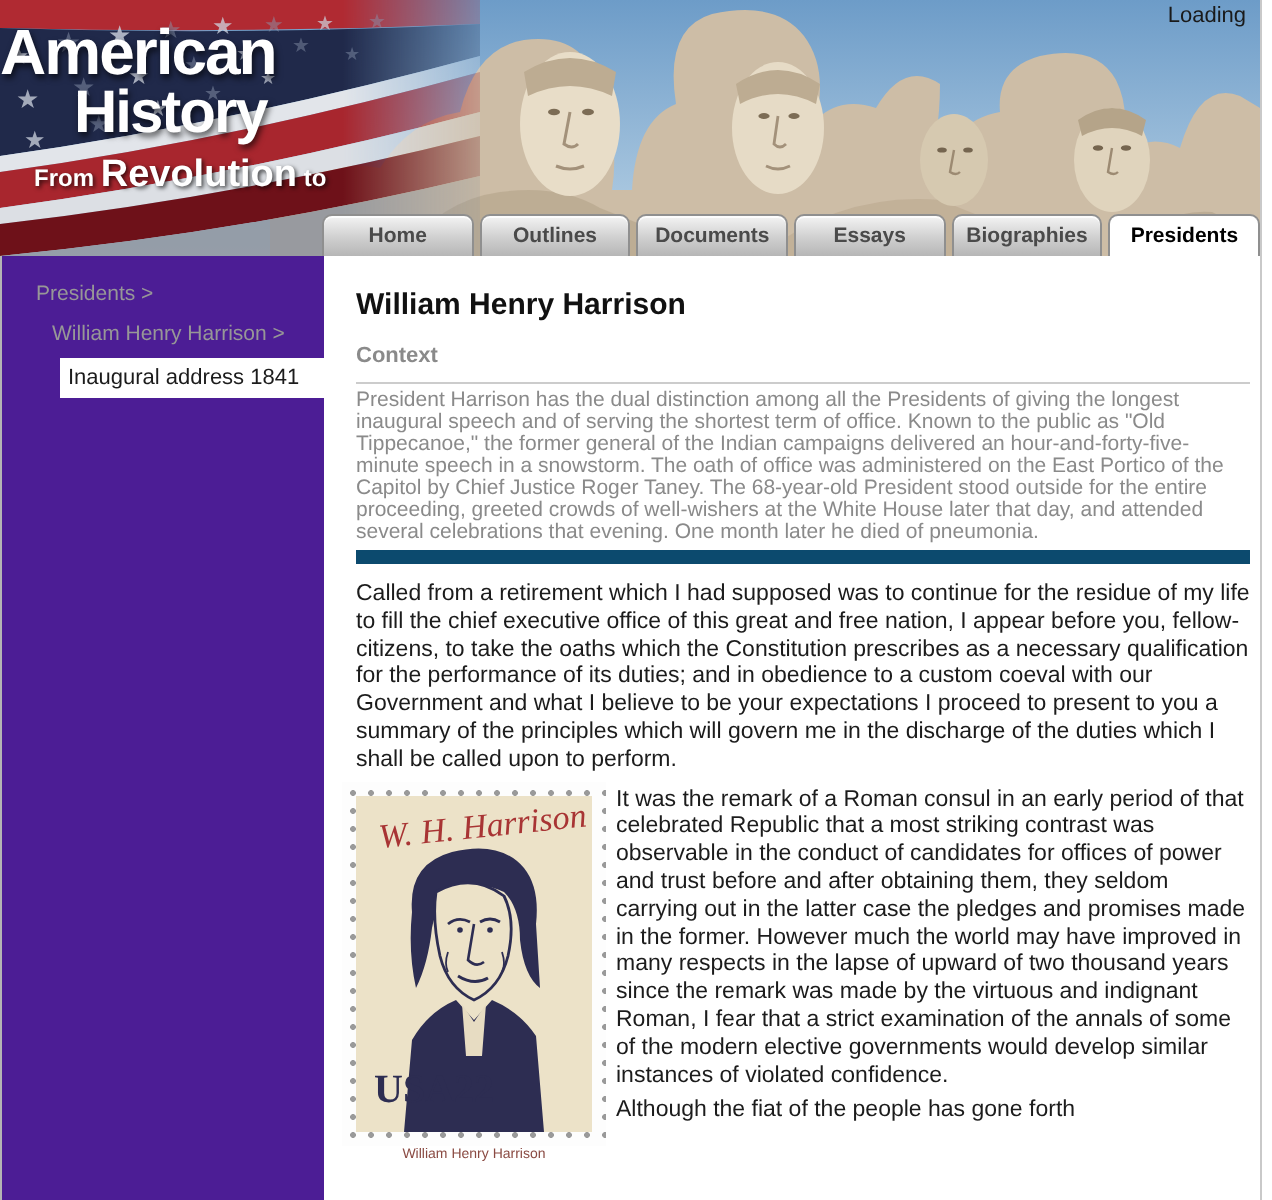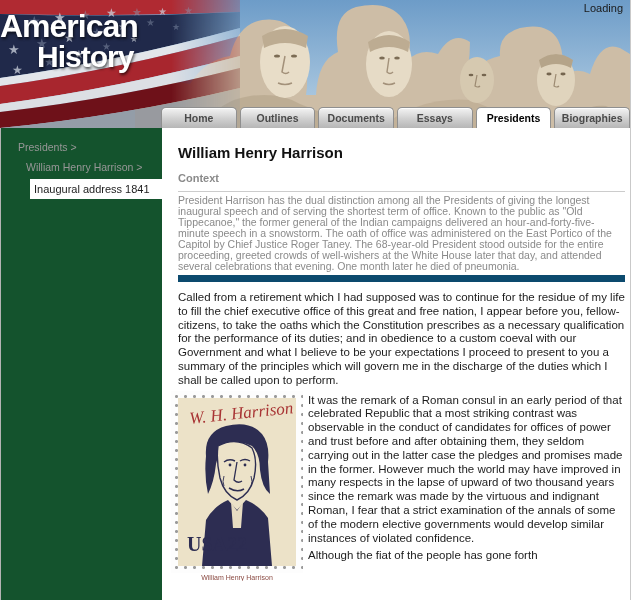--- a/index.html
+++ b/index.html
@@ -30,21 +30,21 @@
        background:linear-gradient(#f4f4f4,#cfcfcf 55%,#b6b6b6);
        border:1px solid #8f8f8f;border-bottom:none;border-radius:5px 5px 0 0;
        box-shadow:inset 0 1px 0 rgba(255,255,255,.8);cursor:pointer;}
   .tab.active{background:#fff;color:#000;box-shadow:none;}
 
   
   .rule-right{position:absolute;left:630px;top:0;bottom:0;width:1px;background:#c9c9c9;}
   .rule-left{position:absolute;left:0;top:128px;bottom:0;width:1px;background:#b4b4b4;}
 
   
-  .sidebar{position:absolute;left:1px;top:128px;width:194px;bottom:0;background:#14532d;}
+  .sidebar{position:absolute;left:1px;top:128px;width:194px;bottom:0;background:#4c1d95;}
   .crumb{font-size:10.5px;color:#979797;cursor:pointer;}
   .crumb.lvl1{margin:13px 0 0 17px;}
   .crumb.lvl2{margin:8px 0 0 25px;}
   .crumb.active{margin:6px 0 0 29px;background:#fff;color:#1c1c1c;font-size:11px;
                 padding:4px 0 4px 4px;width:128px;}
 
   
   .content{position:absolute;left:162px;top:128px;width:468px;height:557px;background:#fff;
            box-sizing:border-box;padding:16px 5px 0 16px;overflow:hidden;}
   .a-title{margin:0;font-size:15px;font-weight:bold;color:#111;}
@@ -156,32 +156,33 @@
           <text x="102" y="50" font-size="10" opacity="0.5" fill="#8b96ad">★</text>
           <text x="130" y="42" font-size="9" opacity="0.7">★</text>
           <text x="172" y="30" font-size="9" opacity="0.45" fill="#8b96ad">★</text>
         </g>
       </g>
     </svg>
 
     <div class="brand">
       <div class="brand-l1">American</div>
       <div class="brand-l2">History</div>
+      <div class="brand-tag1"><span>From</span> <span class="big">Revolution</span> <span>to</span></div>
       <div class="brand-tag3">and beyond</div>
     </div>
 
     <div class="loading">Loading</div>
 
     <nav class="tabs">
       <div class="tab">Home</div>
       <div class="tab">Outlines</div>
       <div class="tab">Documents</div>
       <div class="tab">Essays</div>
+      <div class="tab">Biographies</div>
       <div class="tab active">Presidents</div>
-      <div class="tab">Biographies</div>
     </nav>
   </div>
 
   <div class="rule-left"></div>
   <div class="rule-right"></div>
 
   <aside class="sidebar">
     <div class="crumb lvl1">Presidents &gt;</div>
     <div class="crumb lvl2">William Henry Harrison &gt;</div>
     <div class="crumb active">Inaugural address 1841</div>

